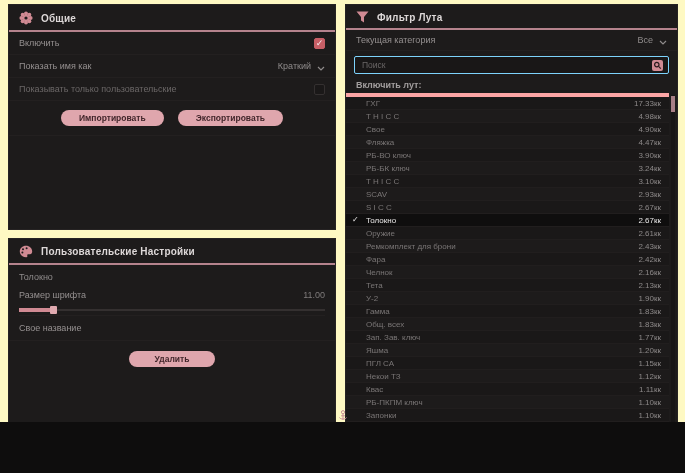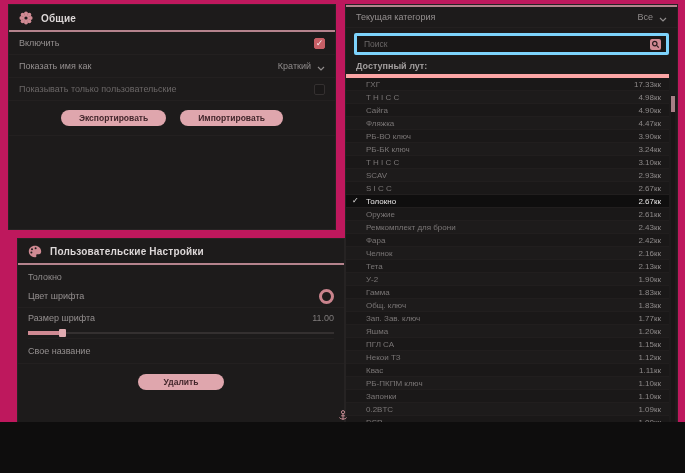--- a/index.html
+++ b/index.html
@@ -1,21 +1,21 @@
 <!DOCTYPE html>
 <html><head>
 <meta charset="utf-8">
 <style>
   html,body{margin:0;padding:0;background:#0e0d0d;}
-  #app{position:relative;width:685px;height:422px;background:#be185d;
+  #app{position:relative;width:685px;height:422px;background:#fef9c3;
        font-family:"Liberation Sans",sans-serif;overflow:hidden;
        -webkit-font-smoothing:antialiased;}
   .panel{position:absolute;background:#1d1b1b;border:1px solid #262323;box-sizing:border-box;}
   #panel-general{left:8px;top:4px;width:328px;height:226px;}
-  #panel-custom{left:17px;top:238px;width:328px;height:192px;}
+  #panel-custom{left:8px;top:238px;width:328px;height:192px;}
   #panel-filter{left:345px;top:4px;width:333px;height:456px;}
 
   .hdr{display:flex;align-items:center;gap:8px;padding:6px 10px 5px;}
   .hdr .ttl{font-size:10px;font-weight:bold;color:#ddd8d8;letter-spacing:.2px;}
   .hdr-line{height:2px;background:#b5838d;}
 
   .set-row{display:flex;justify-content:space-between;align-items:center;height:22px;
            padding:0 10px;border-bottom:1px solid #232020;font-size:9px;color:#959090;}
   .set-row .lbl{white-space:nowrap;}
   .dim .lbl{color:#6b6767;}
@@ -36,21 +36,21 @@
   .slider-track{position:absolute;left:0;right:0;top:4px;height:2px;background:#343030;}
   .slider-fill{position:absolute;left:0;top:3px;height:4px;width:34px;background:#d08a93;}
   .slider-handle{position:absolute;left:31px;top:1px;width:7px;height:8px;background:#e0aab0;border-radius:1px;}
   .name-row{height:24px;}
   .custom-name-input{flex:1;margin-left:12px;background:transparent;border:none;outline:none;
                      color:#c9c5c5;font-size:9px;}
   .del-wrap{display:flex;justify-content:center;margin-top:10px;}
   .btn-del{width:86px;text-align:center;}
 
   .cat-row{height:20px;}
-  .search-row{margin:5px 8px 0;height:16px;background:#191717;border:3px solid #7dd3fc;
+  .search-row{margin:5px 8px 0;height:16px;background:#191717;border:1px solid #7dd3fc;
               border-radius:2px;display:flex;align-items:center;padding:0 5px;gap:12px;}
   .search-row input{flex:1;background:transparent;border:none;outline:none;color:#b9b5b5;font-size:8.5px;}
   .search-row input::placeholder{color:#6b6767;}
   .list-label{padding:6px 10px 3px;font-size:9px;font-weight:bold;color:#a39f9f;}
   .loot-list{margin-right:8px;border-top:4px solid #fca5a5;}
   .loot-row{position:relative;height:12px;display:flex;justify-content:space-between;align-items:center;
             padding:0 8px 0 20px;font-size:8px;color:#7a7676;border-bottom:1px solid #211e1e;cursor:pointer;}
   .loot-row:nth-child(odd){background:#1a1818;}
   .loot-row .val{color:#8d8989;}
   .loot-row.checked{background:#0f0e0e;color:#e9e7e7;}
@@ -103,46 +103,42 @@
             </svg>
         </span>
       </span>
     </div>
     <div class="set-row dim">
       <span class="lbl">Показывать только пользовательские</span>
       <span class="checkbox"></span>
     </div>
 
     <div class="btn-row">
+      <button class="btn">Импортировать</button>
       <button class="btn">Экспортировать</button>
-      <button class="btn">Импортировать</button>
     </div>
     <div class="end-line"></div>
   </div>
 
   <div class="panel" id="panel-custom">
     <div class="hdr">
       <span class="ico">
         <svg width="14" height="13" viewBox="0 0 14 13">
           <path d="M7 .8 C3.4 .8 .8 3.4 .8 6.6 C.8 9.8 3.4 12.2 7 12.2 C8 12.2 8.6 11.6 8.3 10.7 C8 9.8 8.5 9.2 9.5 9.2 L11 9.2 C12.3 9.2 13.2 8.2 13.2 6.6 C13.2 3.4 10.6 .8 7 .8 Z" fill="#d08a93"></path>
           <circle cx="4" cy="4.3" r="1" fill="#1d1b1b"></circle>
           <circle cx="7.6" cy="3.2" r="1" fill="#1d1b1b"></circle>
           <circle cx="3.4" cy="7.6" r="1" fill="#1d1b1b"></circle>
         </svg>
       </span>
       <span class="ttl">Пользовательские Настройки</span>
     </div>
     <div class="hdr-line"></div>
 
     <div class="item-title">Толокно</div>
 
-    <div class="set-row">
-      <span class="lbl">Цвет шрифта</span>
-      <span class="color-wheel"></span>
-    </div>
 
     <div class="set-row size-row">
       <span class="lbl">Размер шрифта</span>
       <span class="val-num">11.00</span>
     </div>
     <div class="slider-strip">
       <div class="slider-track"></div>
       <div class="slider-fill"></div>
       <div class="slider-handle"></div>
     </div>
@@ -151,20 +147,28 @@
       <span class="lbl">Свое название</span>
       <input class="custom-name-input" value="" style="">
     </div>
 
     <div class="del-wrap">
       <button class="btn btn-del">Удалить</button>
     </div>
   </div>
 
   <div class="panel" id="panel-filter">
+    <div class="hdr">
+      <span class="ico">
+        <svg width="13" height="12" viewBox="0 0 13 12">
+          <path d="M.5 .5 H12.5 L8 6 V11.5 L5 9.5 V6 Z" fill="#d08a93"></path>
+        </svg>
+      </span>
+      <span class="ttl">Фильтр Лута</span>
+    </div>
     <div class="hdr-line"></div>
 
     <div class="set-row cat-row">
       <span class="lbl">Текущая категория</span>
       <span class="select">
         <span>Все</span>
         <span class="ico">
           <svg width="8" height="5" viewBox="0 0 8 5">
               <path d="M1 1 L4 4 L7 1" stroke="#8f8b8b" stroke-width="1.2" fill="none"></path>
             </svg>
@@ -176,33 +180,33 @@
       <input placeholder="Поиск" style="">
       <span class="ico">
         <svg width="11" height="11" viewBox="0 0 11 11">
           <rect x="0" y="0" width="11" height="11" rx="2" fill="#d08a93"></rect>
           <circle cx="4.8" cy="4.6" r="2.2" fill="none" stroke="#2a1a1d" stroke-width="1.2"></circle>
           <line x1="6.6" y1="6.4" x2="8.8" y2="8.6" stroke="#2a1a1d" stroke-width="1.2"></line>
         </svg>
       </span>
     </div>
 
-    <div class="list-label">Доступный лут:</div>
+    <div class="list-label">Включить лут:</div>
 
     <div class="loot-list" id="loot-list">
         <div class="loot-row">
           <span class="nm">ГХГ</span>
           <span class="val">17.33кк</span>
         </div>
         <div class="loot-row">
           <span class="nm">T H I C C</span>
           <span class="val">4.98кк</span>
         </div>
         <div class="loot-row">
-          <span class="nm">Сайга</span>
+          <span class="nm">Свое</span>
           <span class="val">4.90кк</span>
         </div>
         <div class="loot-row">
           <span class="nm">Фляжка</span>
           <span class="val">4.47кк</span>
         </div>
         <div class="loot-row">
           <span class="nm">РБ-ВО ключ</span>
           <span class="val">3.90кк</span>
         </div>
@@ -249,21 +253,21 @@
         </div>
         <div class="loot-row">
           <span class="nm">У-2</span>
           <span class="val">1.90кк</span>
         </div>
         <div class="loot-row">
           <span class="nm">Гамма</span>
           <span class="val">1.83кк</span>
         </div>
         <div class="loot-row">
-          <span class="nm">Общ. ключ</span>
+          <span class="nm">Общ. всех</span>
           <span class="val">1.83кк</span>
         </div>
         <div class="loot-row">
           <span class="nm">Зап. Зав. ключ</span>
           <span class="val">1.77кк</span>
         </div>
         <div class="loot-row">
           <span class="nm">Яшма</span>
           <span class="val">1.20кк</span>
         </div>

